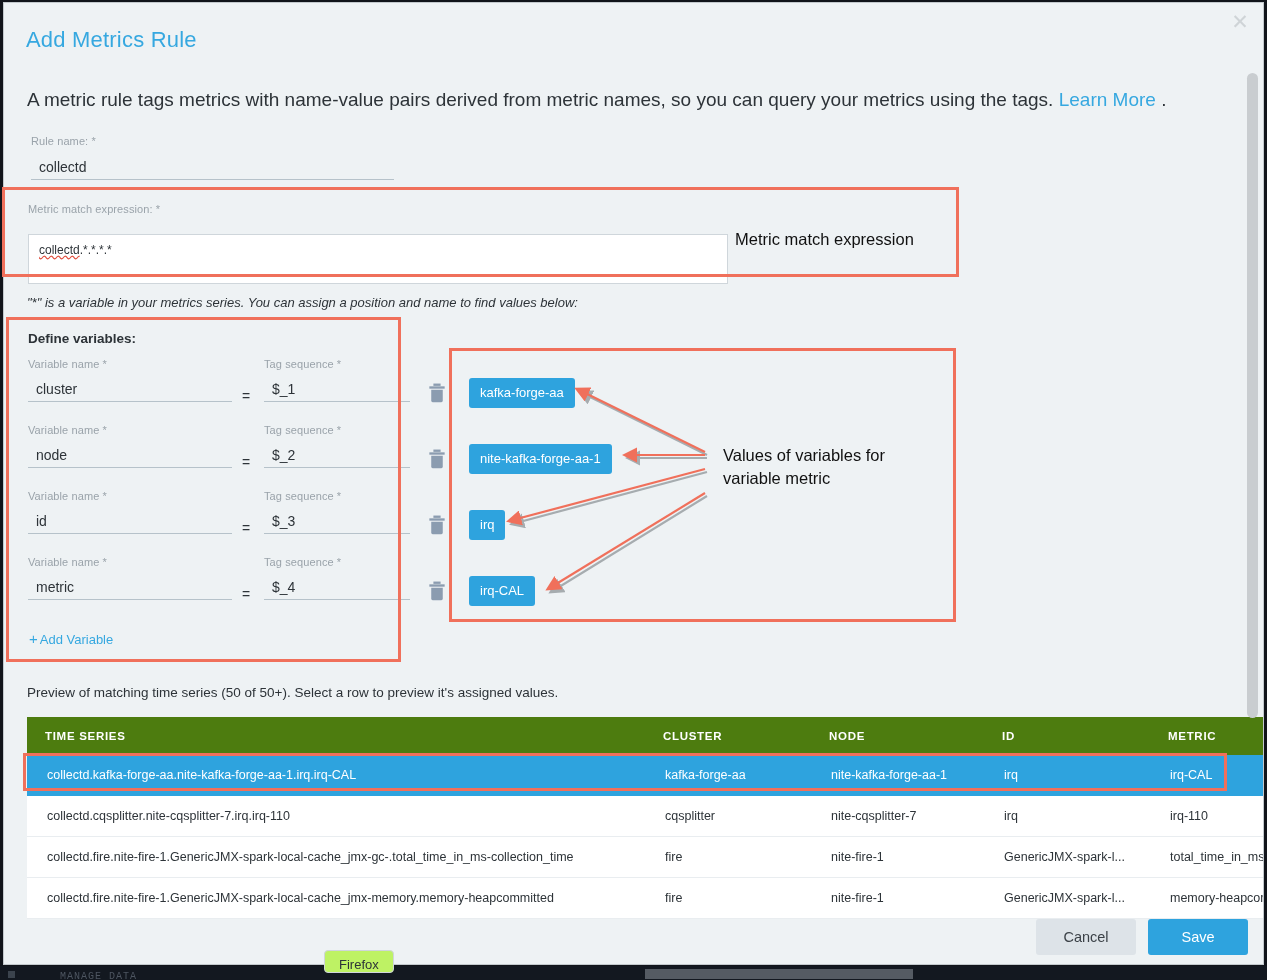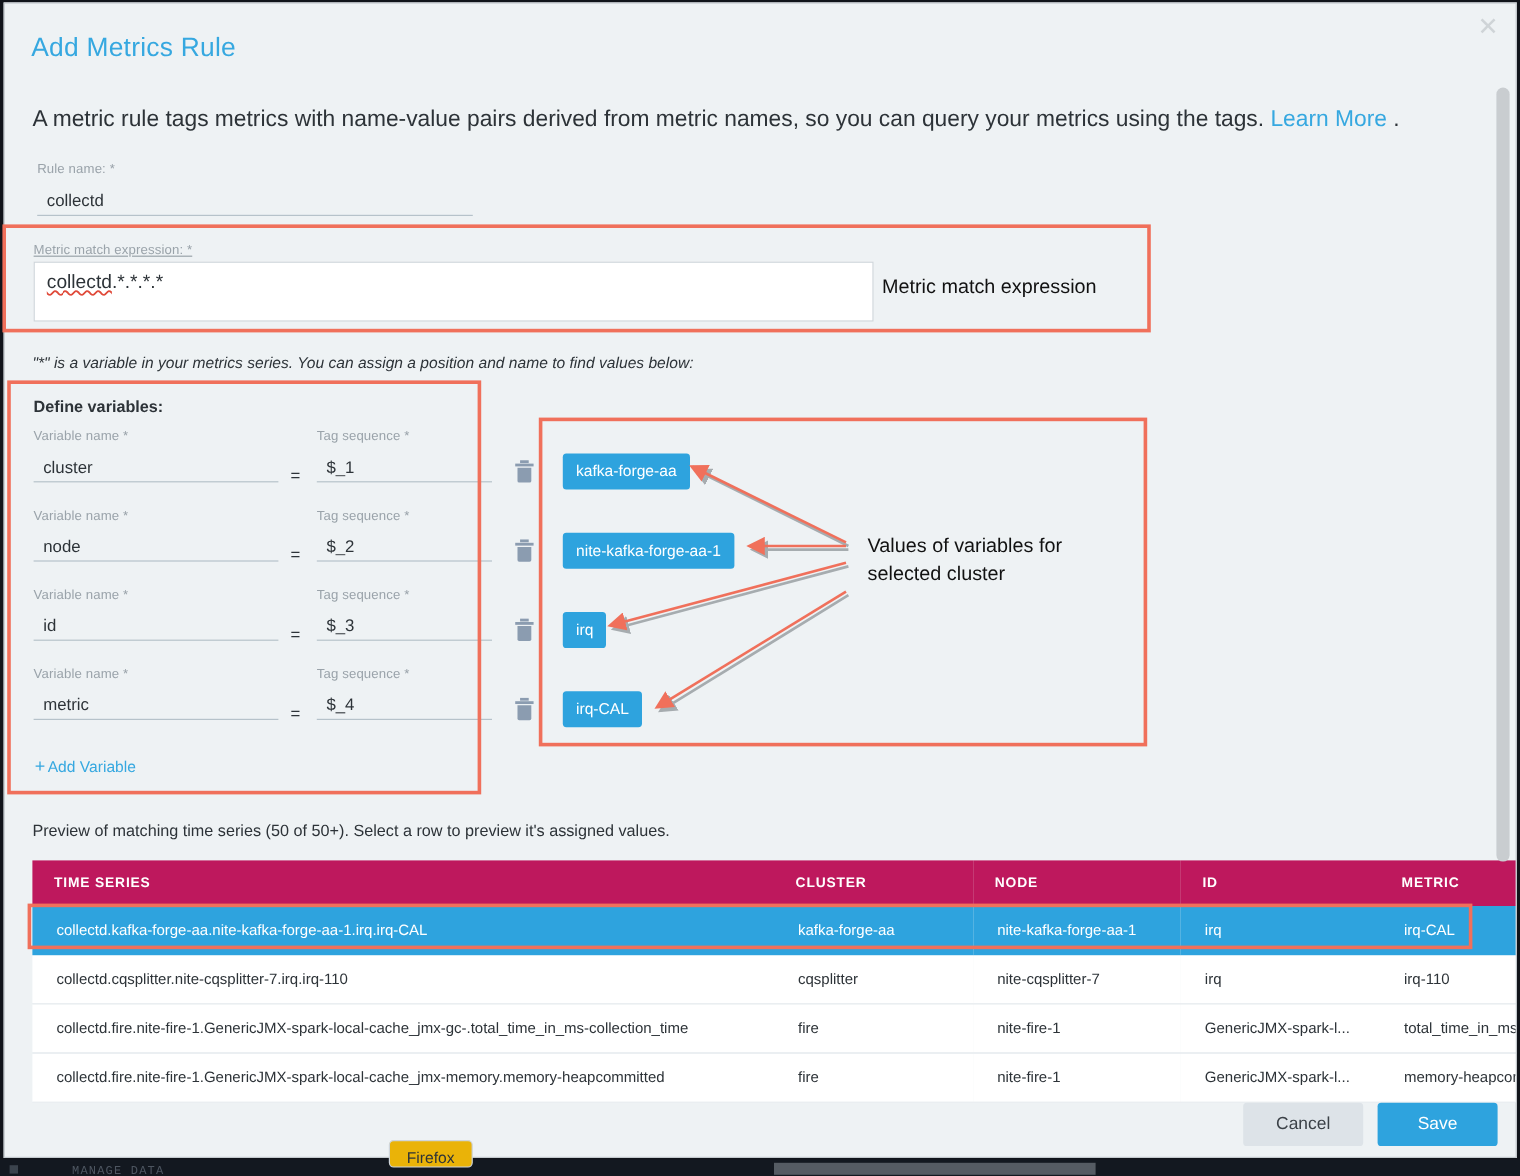--- a/index.html
+++ b/index.html
@@ -84,28 +84,28 @@
   .redbox {
     position: absolute;
     border: 3px solid #f0705b;
     box-sizing: border-box;
     pointer-events: none;
     z-index: 6;
   }
 
   
   .mme-wrap { position: absolute; left: 24px; top: 200px; }
-  .mme-wrap .fld-label { display:block; margin-bottom: 3px; text-decoration: underline; }
+  .mme-wrap .fld-label { display:block; margin-bottom: 19px; }
   .mme-box {
     width: 700px; height: 50px;
     background: #fff;
     border: 1px solid #cfd6db;
     box-sizing: border-box;
     padding: 8px 10px;
-    font-size: 16px;
+    font-size: 12px;
     color: #2d3338;
     outline: none;
     font-family: "Liberation Sans", sans-serif;
   }
   .spell {
     text-decoration: underline wavy #e04b3b;
     text-decoration-skip-ink: none;
   }
   .mme-note {
     position: absolute;
@@ -206,21 +206,21 @@
   }
   .tbl {
     position: absolute;
     left: 23px; top: 714px;
     width: 1204px;
     border-collapse: collapse;
     table-layout: fixed;
     font-size: 12.5px;
   }
   .tbl thead th {
-    background: #be185d;
+    background: #4d7c0f;
     color: #fff;
     text-align: left;
     font-size: 11.5px;
     letter-spacing: .7px;
     font-weight: bold;
     padding: 12px 0 12px 18px;
     height: 14px;
   }
   .tbl tbody td {
     background: #fff;
@@ -302,21 +302,21 @@
   .taskbar-dot {
     position: absolute;
     left: 8px; bottom: 2px;
     width: 7px; height: 7px;
     background: #3b434d;
   }
   .tooltip {
     position: absolute;
     left: 324px; top: 950px;
     padding: 6px 14px 0 14px;
-    background: #eab308;
+    background: #bef264;
     border: 1px solid #cfd5da;
     border-radius: 4px;
     font-size: 13px;
     color: #2d3338;
     z-index: 9;
   }
 </style>
 </head>
 <body>
 
@@ -436,21 +436,21 @@
 
     <div class="values-panel">
       <div class="badge" style="left:14px; top:25px">kafka-forge-aa</div>
       <div class="badge" style="left:14px; top:91px">nite-kafka-forge-aa-1</div>
       <div class="badge" style="left:14px; top:157px">irq</div>
       <div class="badge" style="left:14px; top:223px">irq-CAL</div>
     </div>
 
     <div class="anno-text">
       <div>Values of variables for</div>
-      <div>selected cluster</div>
+      <div>variable metric</div>
     </div>
 
     <div class="preview-label">Preview of matching time series (50 of 50+). Select a row to preview it's assigned values.</div>
 
     <table class="tbl">
       <thead>
         <tr>
           <th class="c-ts">TIME SERIES</th>
           <th class="c-cl">CLUSTER</th>
           <th class="c-nd">NODE</th>

